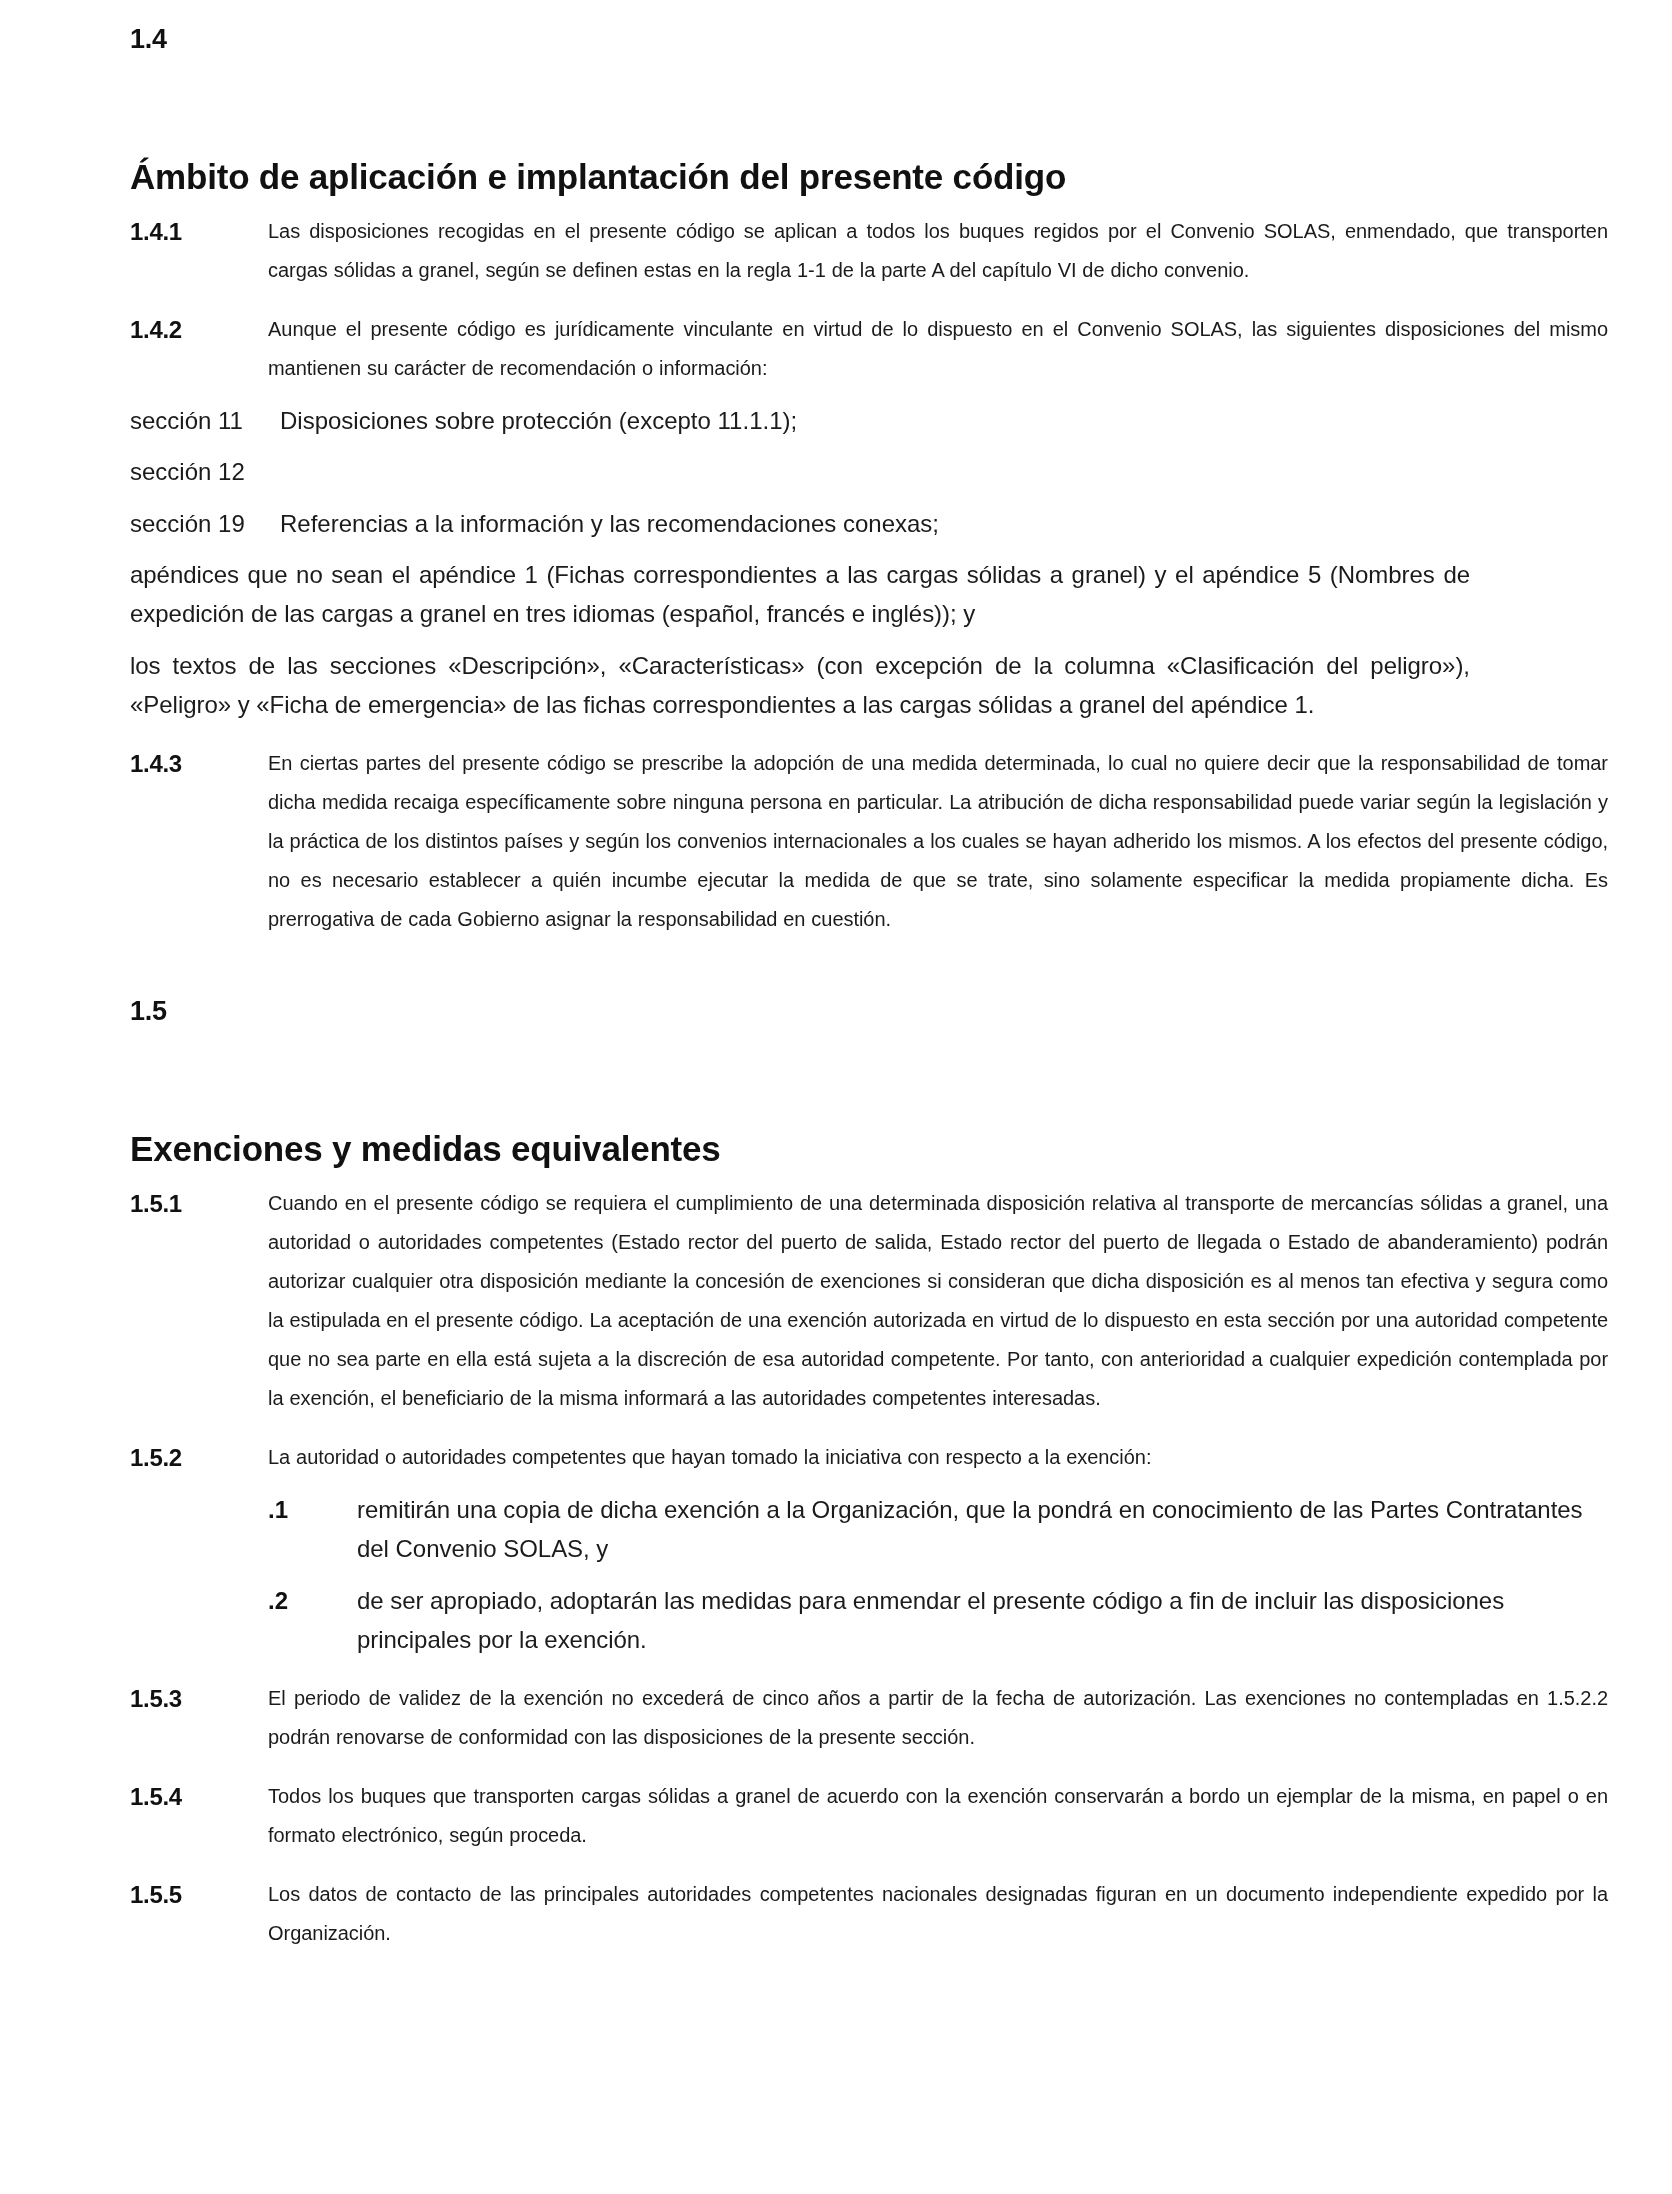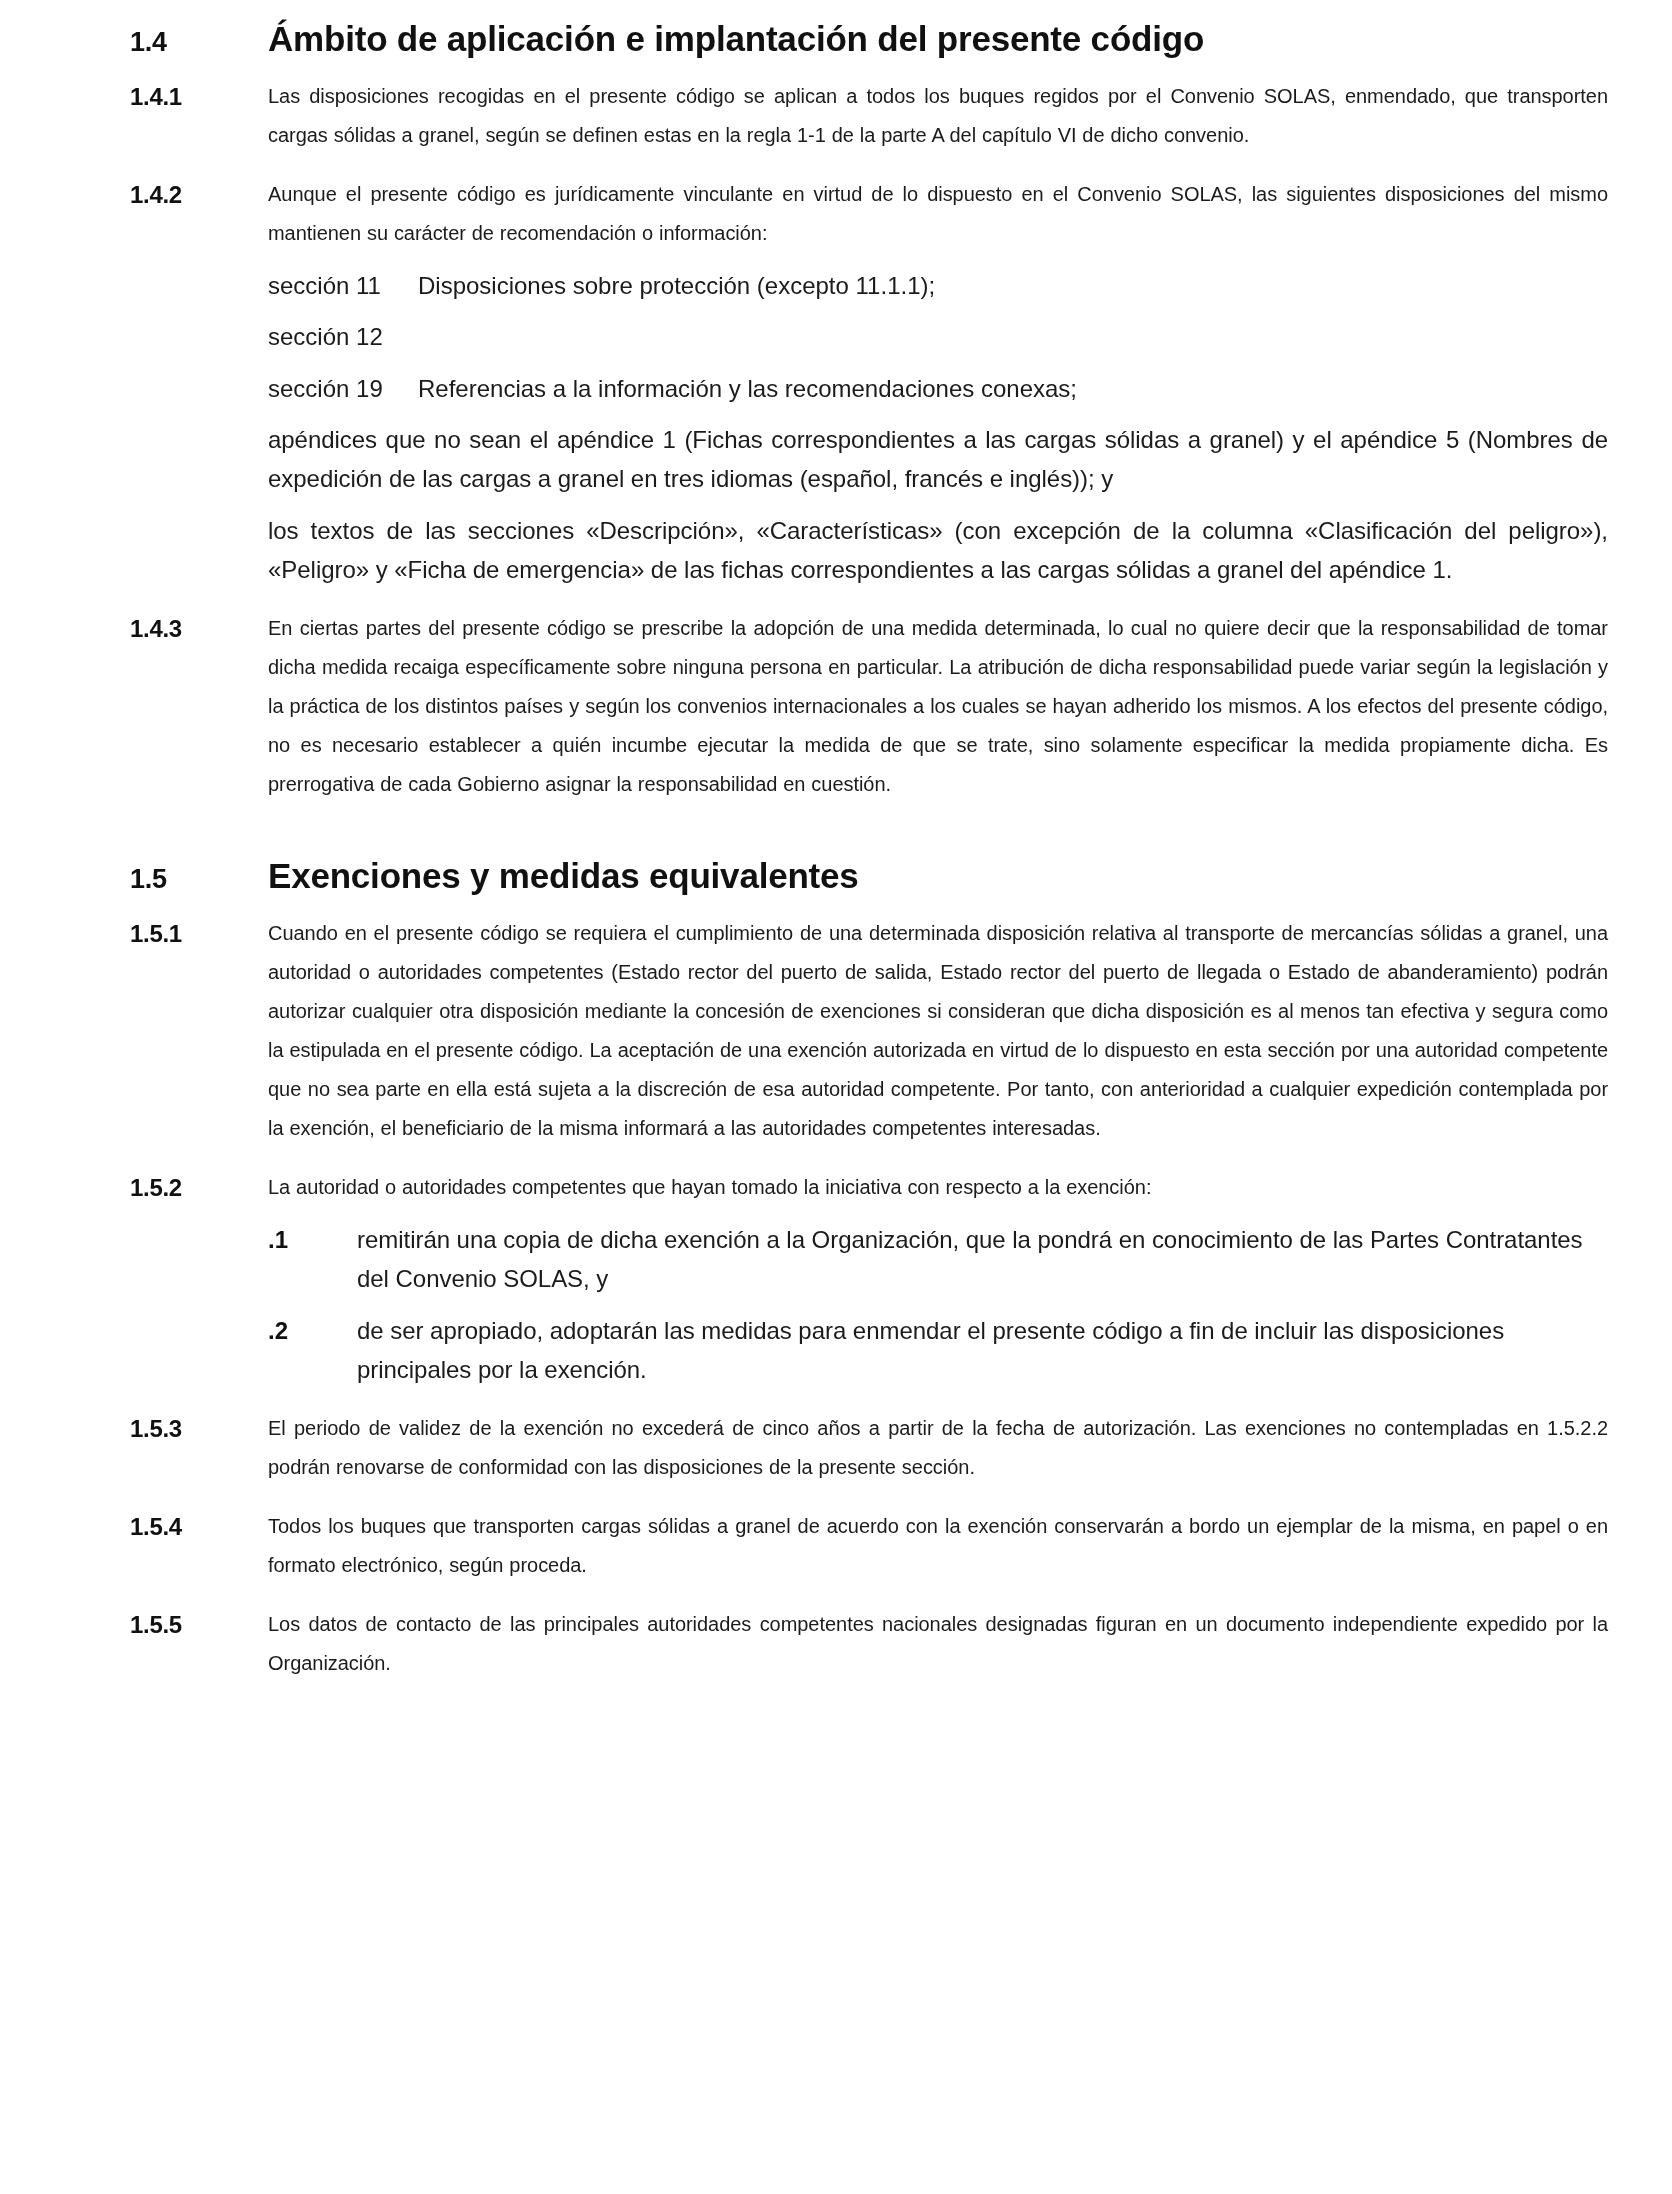--- a/index.html
+++ b/index.html
@@ -50,20 +50,21 @@
     word-spacing: 0.4px;
     color: #1b1b1b;
     hyphens: none;
   }
 
   
   .heading {
     display: flex;
     align-items: baseline;
     width: 1478px;
+    flex-direction: column;
   }
   .heading .num {
     font-size: 27px;
     line-height: 36px;
     flex: 0 0 138px;
     font-weight: bold;
   }
   .heading .htext {
     font-size: 35px;
     line-height: 36px;
@@ -73,21 +74,20 @@
   }
 
   
   .gap-after-heading { height: 17.4px; }
   .gap-para          { height: 20px; }
   .gap-section-top   { height: 54px; }
   .gap-listitem      { height: 12.6px; }
 
   
   .subblock {
-    margin-left: 138px;
     width: 1340px;
   }
   .secline {
     display: flex;
     align-items: flex-start;
     font-size: 24px;
     line-height: 39px;
     color: #1b1b1b;
   }
   .secline .sec-label {

